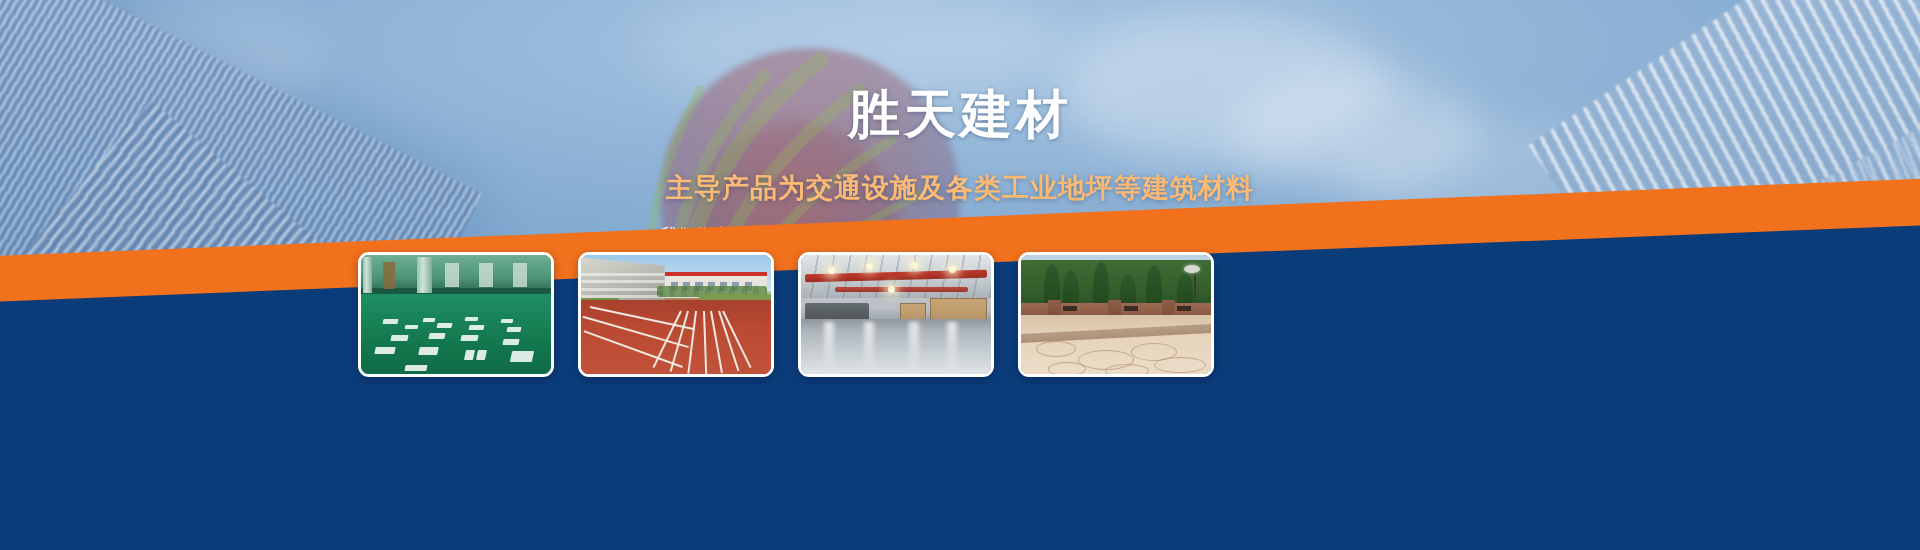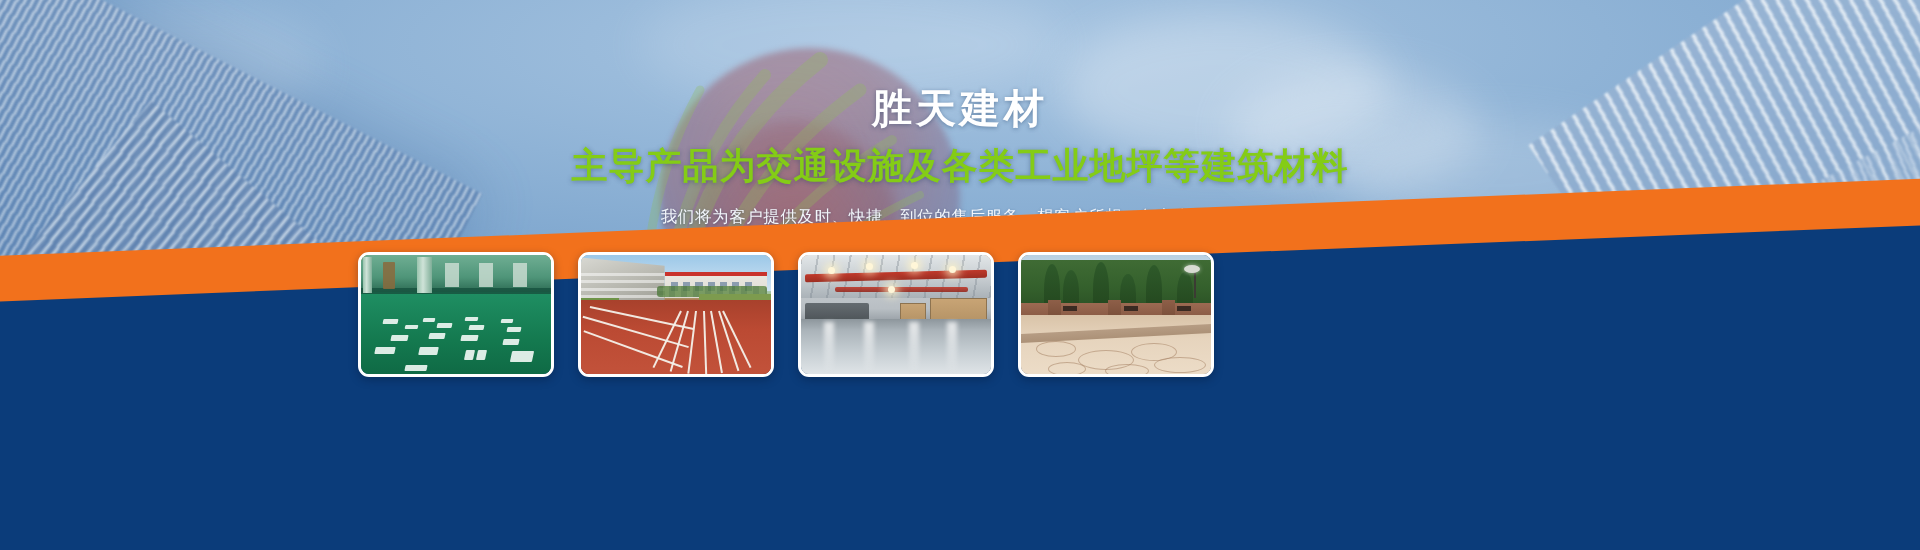--- a/index.html
+++ b/index.html
@@ -86,26 +86,26 @@
     clip-path:polygon(0 46.5%, 1920px 32.5%, 1920px 41.0%, 0 54.8%);
   }
 
   
   .textwrap{
     position:absolute;left:0;top:0;width:1920px;height:300px;
     display:flex;flex-direction:column;align-items:center;
   }
   .title{
     margin-top:88px;
-    font-size:40px;font-weight:bold;color:#ffffff;letter-spacing:4px;line-height:1;
+    font-size:52px;font-weight:bold;color:#ffffff;letter-spacing:4px;line-height:1;
     text-shadow:0 1px 4px rgba(30,60,100,.45);
   }
   .subtitle{
-    margin-top:20px;
-    font-size:36px;font-weight:bold;color:#84cc16;letter-spacing:1px;line-height:1;
+    margin-top:35px;
+    font-size:27px;font-weight:bold;color:#fdba74;letter-spacing:1px;line-height:1;
     text-shadow:0 1px 5px rgba(30,60,100,.45);
   }
   .caption{
     margin-top:24px;
     font-size:16.5px;color:#f2f6fb;letter-spacing:.6px;line-height:1;
     text-shadow:0 1px 3px rgba(30,60,100,.45);
   }
   .divider{
     margin-top:14px;width:572px;height:1px;background:rgba(255,255,255,.72);
   }

